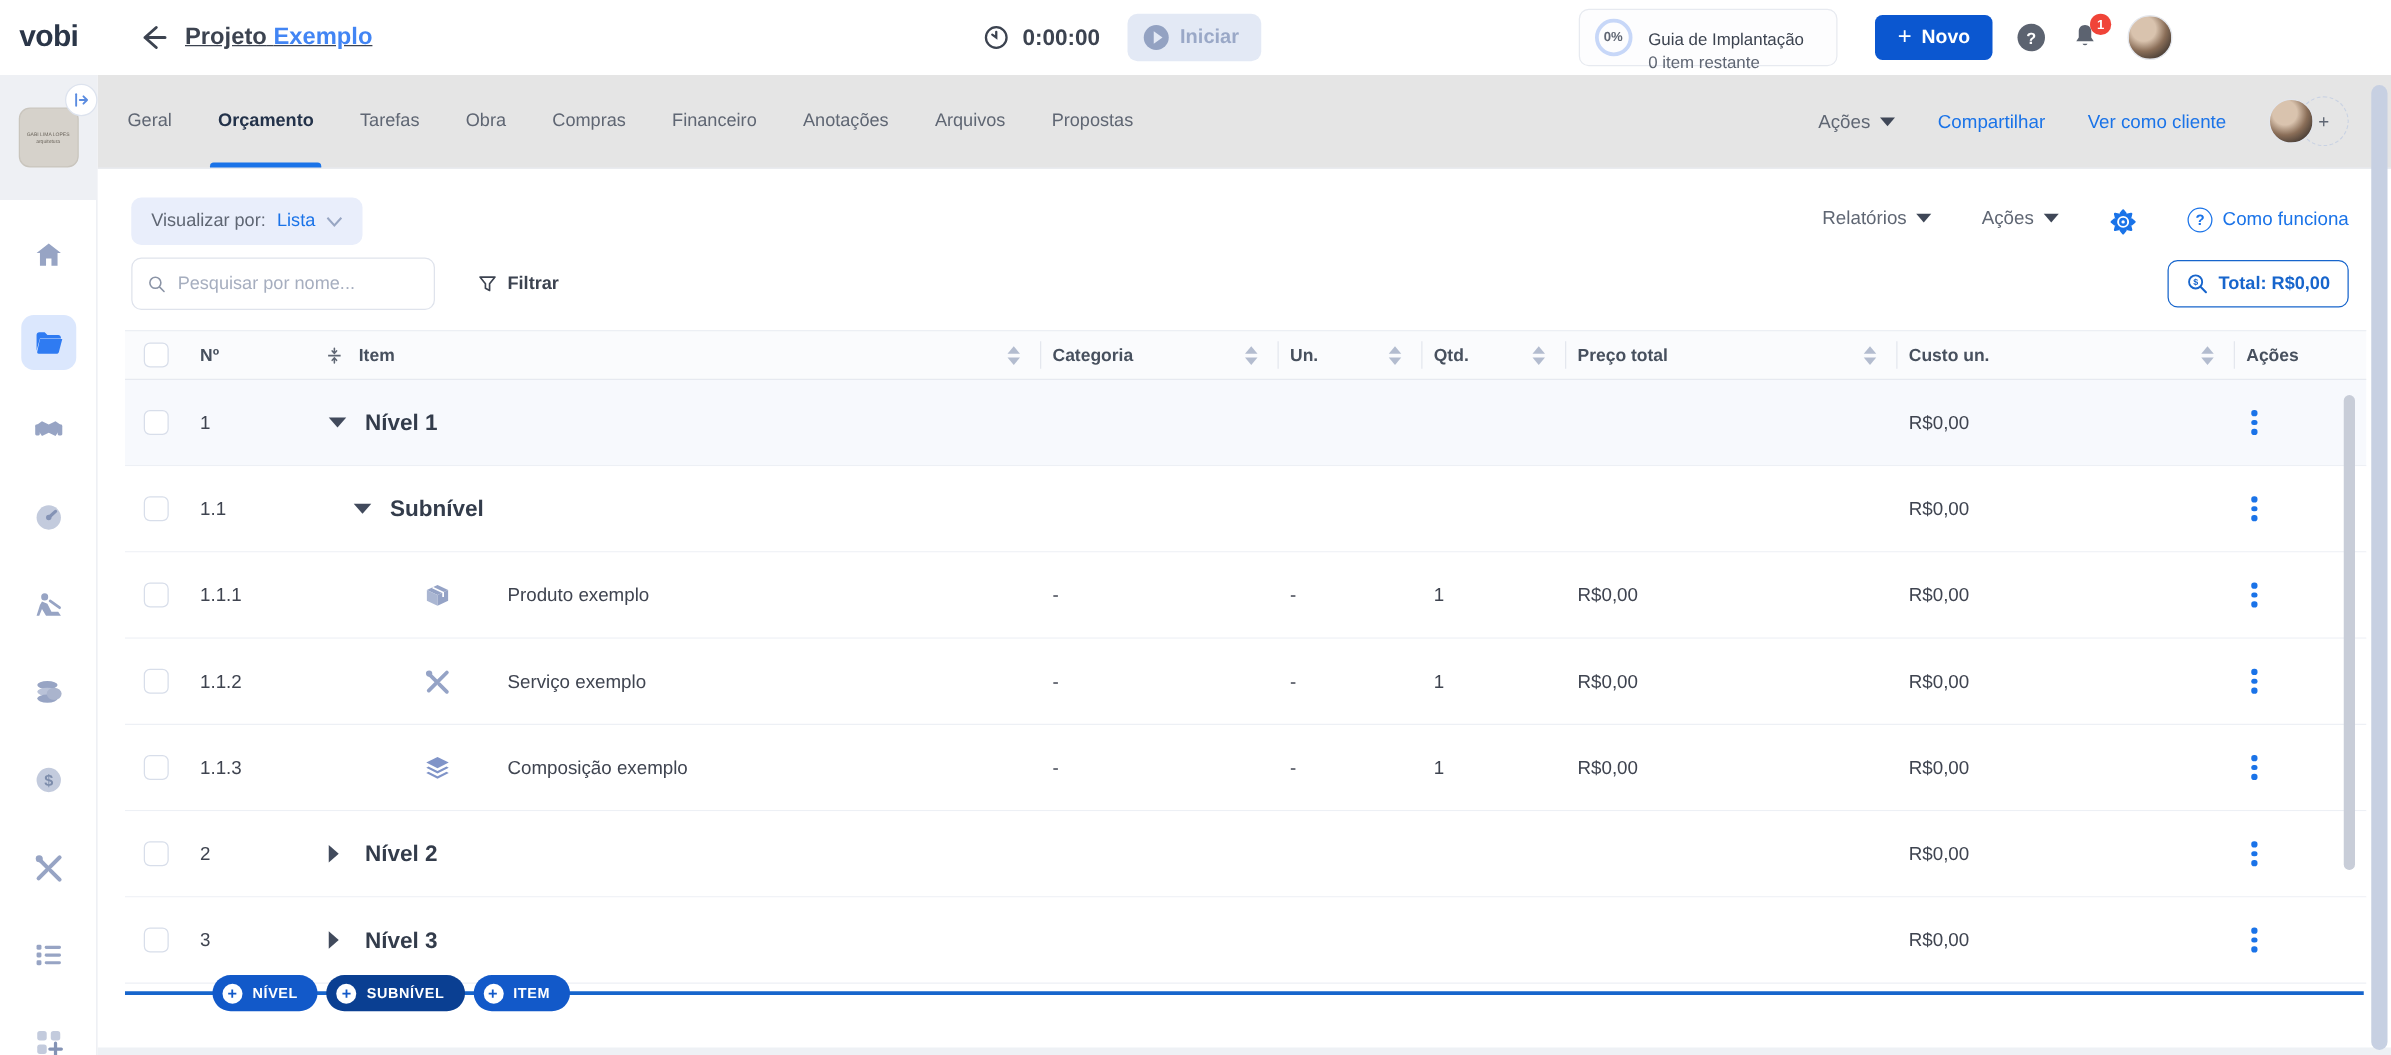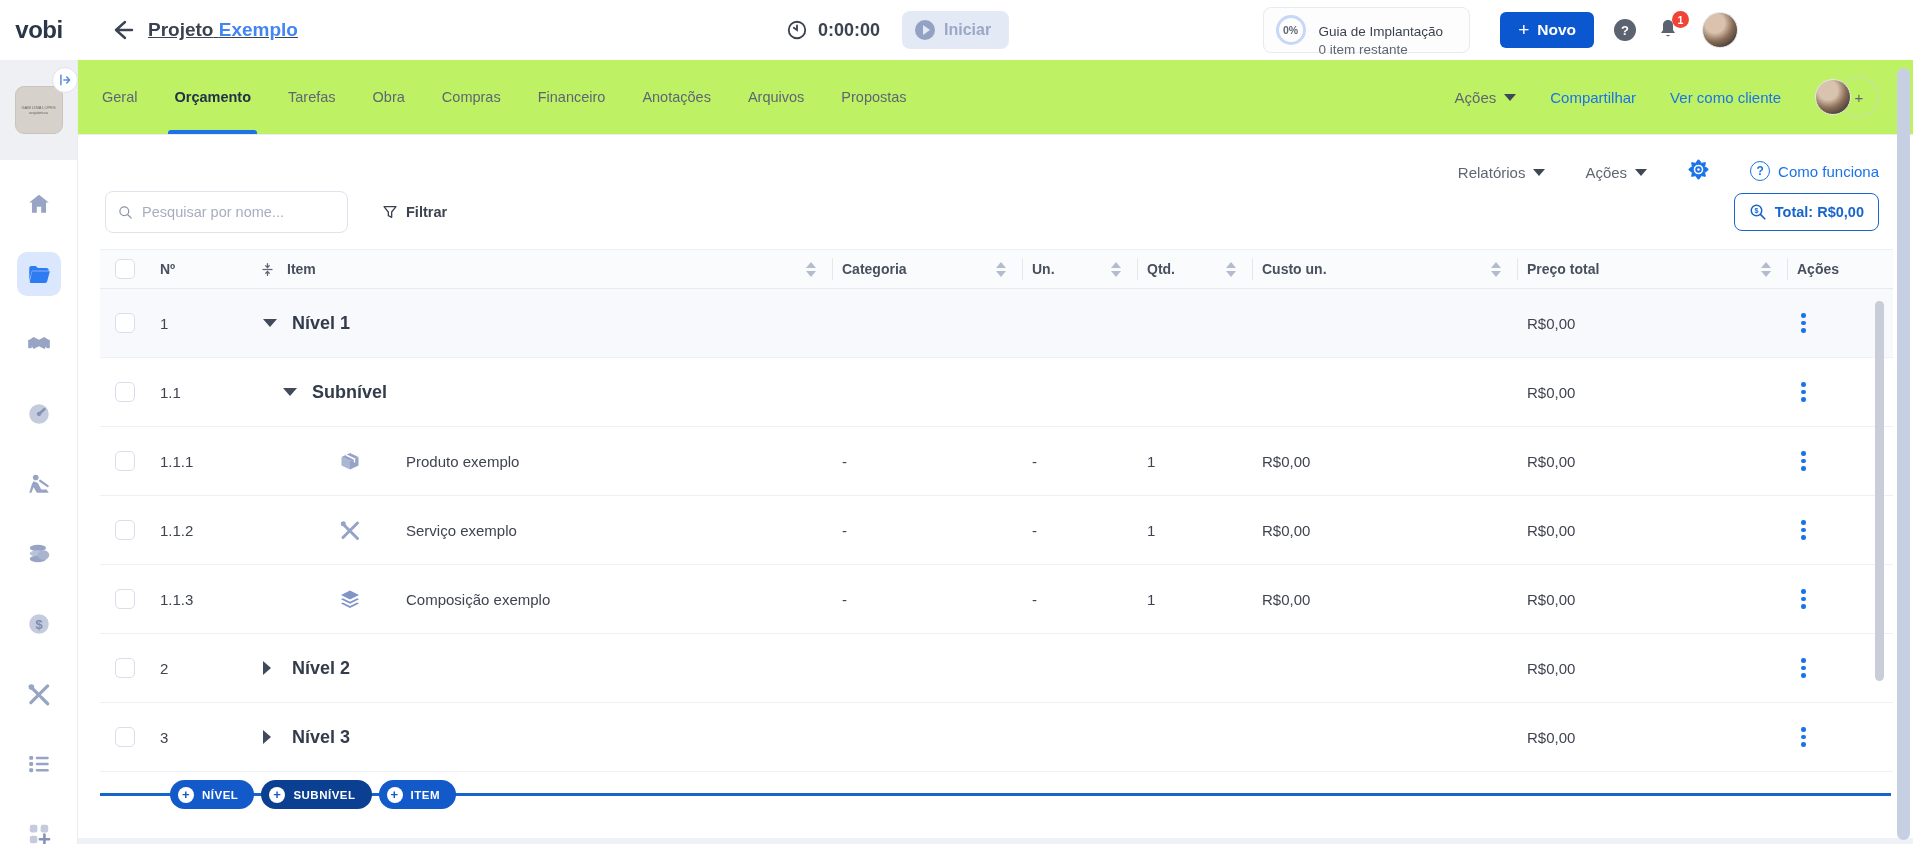--- a/index.html
+++ b/index.html
@@ -59,21 +59,21 @@
               font-size:4px; color:#6d675e; text-align:center; overflow:hidden; }
   .expand-btn { position:absolute; top:7px; left:52px; width:26px; height:26px; border-radius:50%;
                 background:#fff; border:1px solid #dde3ee; display:flex; align-items:center; justify-content:center;
                 cursor:pointer; z-index:25; }
   .side-icons { display:flex; flex-direction:column; align-items:center; margin-top:22px; gap:26px; }
   .side-icon { width:44px; height:44px; border-radius:10px; display:flex; align-items:center; justify-content:center; cursor:pointer; }
   .side-icon svg { width:26px; height:26px; }
   .side-icon.active { background:#dbe7fd; }
 
   
-  .tabbar { position:absolute; left:78px; top:60px; width:1835px; height:75px; background:#bef264;
+  .tabbar { position:absolute; left:78px; top:60px; width:1835px; height:75px; background:#e5e5e5;
             border-bottom:1px solid #e9ecf1; display:flex; align-items:center; z-index:10; }
   .tabs { display:flex; align-items:center; gap:37px; margin-left:24px; height:100%; }
   .tab { position:relative; height:100%; display:flex; align-items:center; font-size:14.5px; color:#5f6673; cursor:pointer; }
   .tab.active { color:#23324a; font-weight:700; }
   .tab.active:after { content:""; position:absolute; left:-6px; right:-6px; bottom:0; height:4px;
                       background:#1a73e8; border-radius:3px 3px 0 0; }
   .tabbar-right { margin-left:auto; display:flex; align-items:center; gap:34px; padding-right:34px; }
   .dd-label { display:flex; align-items:center; gap:8px; font-size:15px; color:#5f6673; cursor:pointer; }
   .dd-caret { width:0; height:0; border-left:6px solid transparent; border-right:6px solid transparent;
               border-top:7px solid #3f4757; }
@@ -85,21 +85,21 @@
   .add-member { width:40px; height:40px; border-radius:50%; border:1.5px dashed #c9d2e3; margin-left:-12px;
                 display:flex; align-items:center; justify-content:center; color:#5f6673; font-size:15px; cursor:pointer; }
 
   
   .panel { position:absolute; left:78px; top:135px; width:1835px; height:709px; background:#fff; }
   .toolbar-row { display:flex; align-items:center; margin:23px 34px 0 27px; }
   .view-chip { display:flex; align-items:center; gap:9px; background:#e9eefb; border-radius:8px;
                padding:11px 16px; font-size:14.5px; cursor:pointer; }
   .view-chip .lbl { color:#5f6673; }
   .view-chip .val { color:#1a73e8; }
-  .toolbar-right { margin-left:auto; display:flex; align-items:flex-end; gap:40px; }
+  .toolbar-right { margin-left:auto; display:flex; align-items:flex-start; gap:40px; }
   .howit { display:flex; align-items:center; gap:8px; color:#1a73e8; font-size:15px; cursor:pointer; }
   .q-circle { width:20px; height:20px; border-radius:50%; border:1.8px solid #1a73e8; color:#1a73e8;
               font-size:12px; font-weight:700; display:flex; align-items:center; justify-content:center; }
 
   .filter-row { display:flex; align-items:center; margin:10px 34px 0 27px;gap:12px; }
   .search-box { display:flex; align-items:center; gap:9px; width:243px; height:42px;
                 border:1px solid #dfe3ec; border-radius:8px; padding:0 12px; background:#fff; }
   .search-box input { border:none; outline:none; font-size:14.5px; color:#3c4350; width:100%;
                       font-family:"Liberation Sans",sans-serif; }
   .search-box input::placeholder { color:#a6aebf; }
@@ -342,20 +342,27 @@
       <span class="mini-avatar-wrap">
         <span class="mini-avatar"></span>
         <span class="add-member">+</span>
       </span>
     </div>
   </div>
 
   <div class="panel">
 
     <div class="toolbar-row">
+      <div class="view-chip">
+        <span class="lbl">Visualizar por:</span>
+        <span class="val">Lista</span>
+        <svg width="13" height="9" viewBox="0 0 14 9">
+            <path d="M1 1 L7 7.5 L13 1" stroke="#98a6c3" stroke-width="1.8" fill="none"></path>
+          </svg>
+      </div>
       <div class="toolbar-right">
         <span class="dd-label">
           <span>Relatórios</span>
           <span class="dd-caret"></span>
         </span>
         <span class="dd-label">
           <span>Ações</span>
           <span class="dd-caret"></span>
         </span>
         <span>
@@ -435,28 +442,28 @@
             </span>
           </div>
           <div class="th divider">
             <span>Qtd.</span>
             <span class="sort">
               <span class="up"></span>
               <span class="dn"></span>
             </span>
           </div>
           <div class="th divider">
-            <span>Custo un.</span>
+            <span>Preço total</span>
             <span class="sort">
               <span class="up"></span>
               <span class="dn"></span>
             </span>
           </div>
           <div class="th divider">
-            <span>Preço total</span>
+            <span>Custo un.</span>
             <span class="sort">
               <span class="up"></span>
               <span class="dn"></span>
             </span>
           </div>
           <div class="th divider">
             <span>Ações</span>
           </div>
         </div>
       <div class="tbody" id="tbody">

